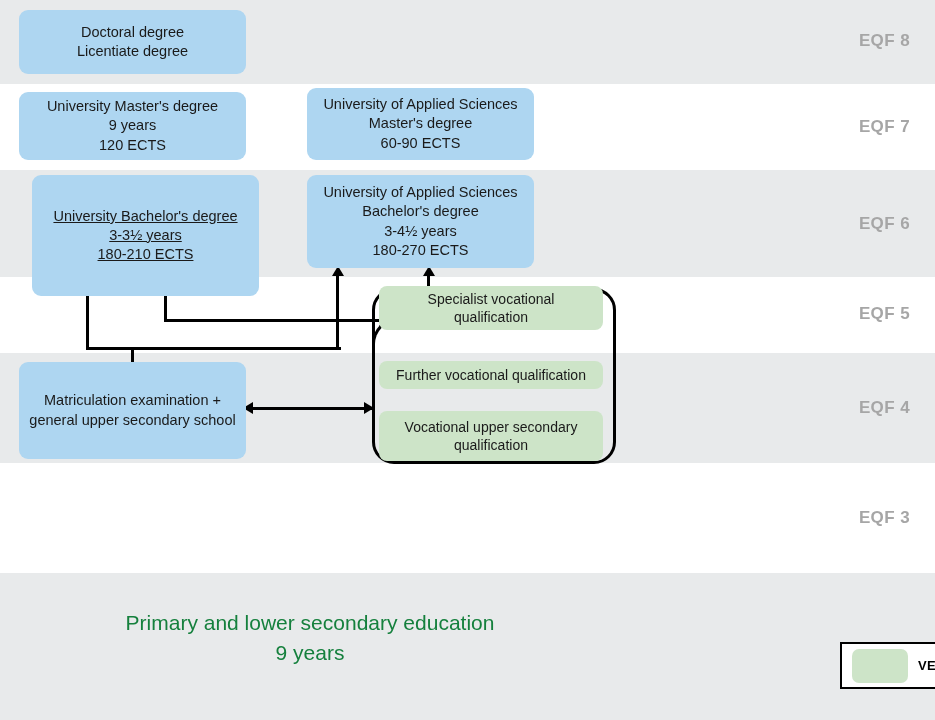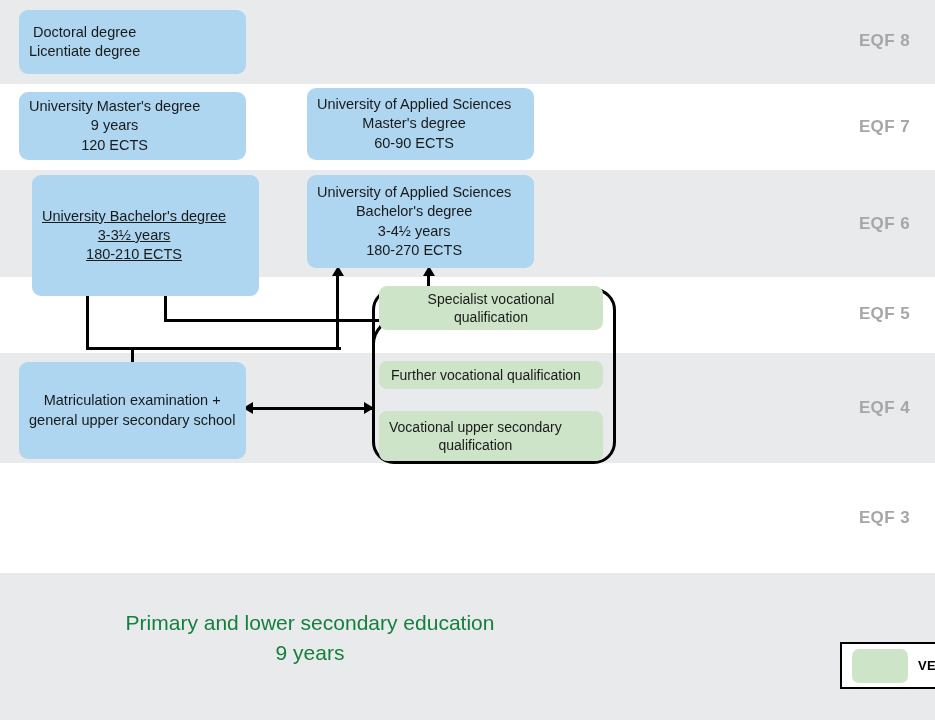--- a/index.html
+++ b/index.html
@@ -32,20 +32,21 @@
     letter-spacing: .4px;
     white-space: nowrap;
     margin-left: 6px;
   }
 
   
   .node {
     position: absolute;
     display: flex;
     align-items: center;
+    justify-content: center;
     text-align: center;
     line-height: 1.32;
     border-radius: 9px;
   }
   .node-blue { background: #aed6f1; color: #1a1a1a; font-size: 14.5px; }
   .node-green {
     background: #cde4c8; color: #1a1a1a; font-size: 14px;
     border-radius: 8px;
   }
   .node .lines { padding: 0 10px; }

